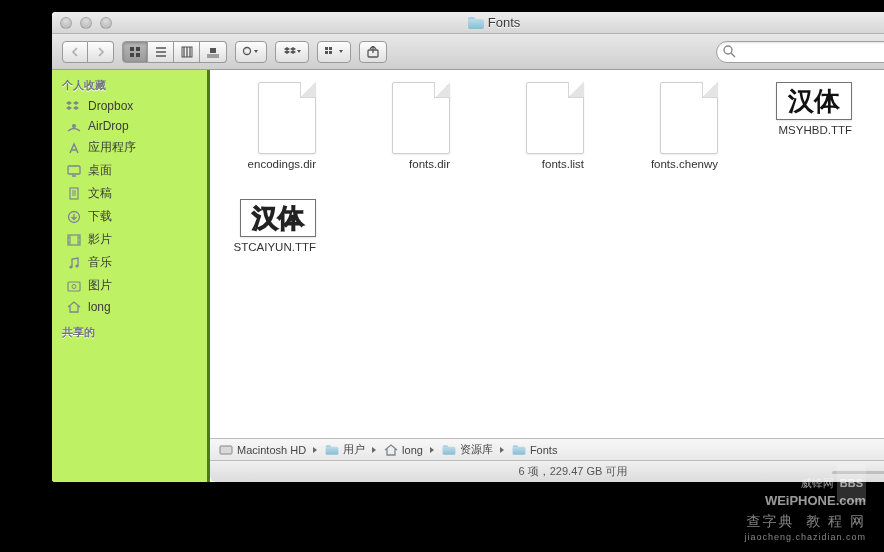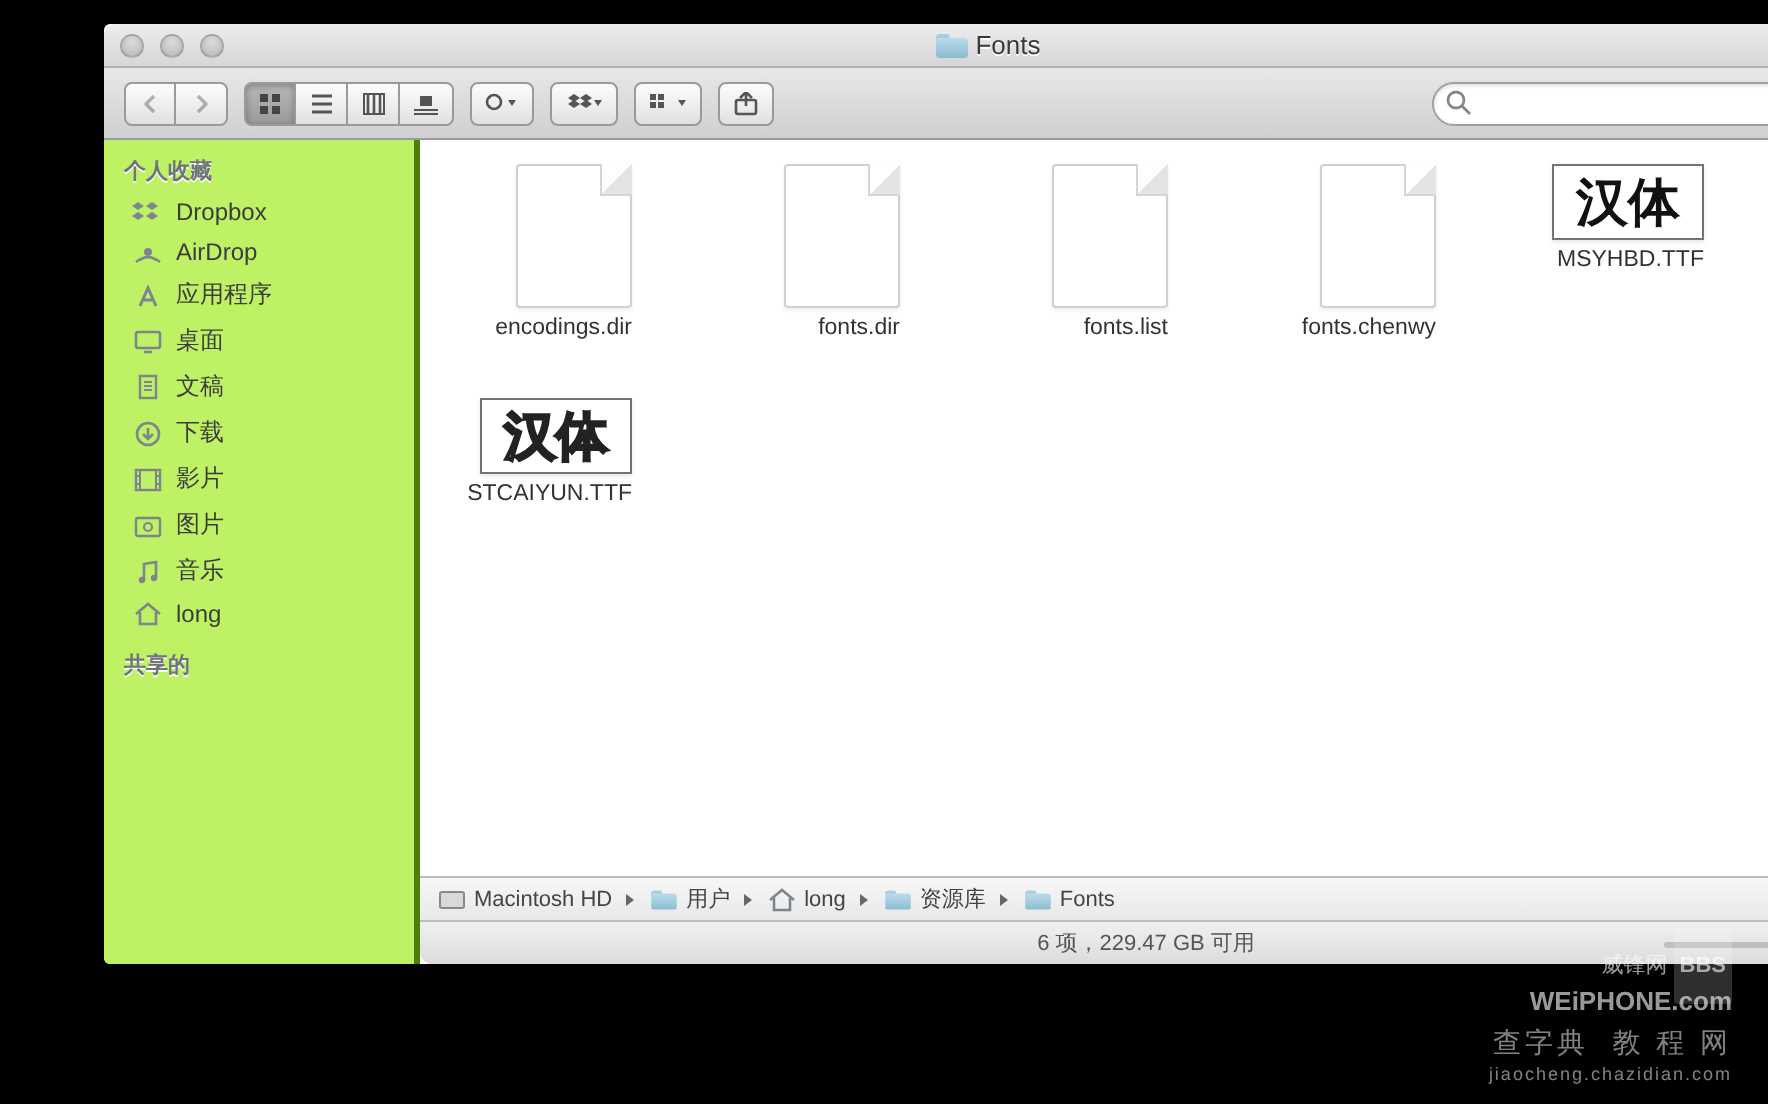--- a/index.html
+++ b/index.html
@@ -246,35 +246,35 @@
               <svg width="16" height="14" viewBox="0 0 16 14">
                 <rect x="2" y="2" width="12" height="10" fill="none" stroke="#7e858e" stroke-width="1.2"></rect>
                 <path d="M4 2v10M12 2v10M2 5h2M2 9h2M12 5h2M12 9h2" stroke="#7e858e"></path>
               </svg>
             </span>
             <span>影片</span>
           </div>
           <div class="sb-item">
             <span class="ico">
               <svg width="16" height="14" viewBox="0 0 16 14">
-                <rect x="2" y="3" width="12" height="9" rx="1" fill="none" stroke="#7e858e" stroke-width="1.2"></rect>
-                <circle cx="8" cy="7.5" r="2" fill="none" stroke="#7e858e"></circle>
-              </svg>
-            </span>
-            <span>图片</span>
-          </div>
-          <div class="sb-item">
-            <span class="ico">
-              <svg width="16" height="14" viewBox="0 0 16 14">
                 <path d="M6 11V3l6-1v8" stroke="#7e858e" fill="none" stroke-width="1.3"></path>
                 <circle cx="5" cy="11" r="1.6" fill="#7e858e"></circle>
                 <circle cx="11" cy="10" r="1.6" fill="#7e858e"></circle>
               </svg>
             </span>
             <span>音乐</span>
+          </div>
+          <div class="sb-item">
+            <span class="ico">
+              <svg width="16" height="14" viewBox="0 0 16 14">
+                <rect x="2" y="3" width="12" height="9" rx="1" fill="none" stroke="#7e858e" stroke-width="1.2"></rect>
+                <circle cx="8" cy="7.5" r="2" fill="none" stroke="#7e858e"></circle>
+              </svg>
+            </span>
+            <span>图片</span>
           </div>
           <div class="sb-item">
             <span class="ico">
               <svg width="16" height="14" viewBox="0 0 16 14">
                 <path d="M2 7l6-5 6 5M4 6v6h8V6" fill="none" stroke="#7e858e" stroke-width="1.3"></path>
               </svg>
             </span>
             <span>long</span>
           </div>
         </div>

